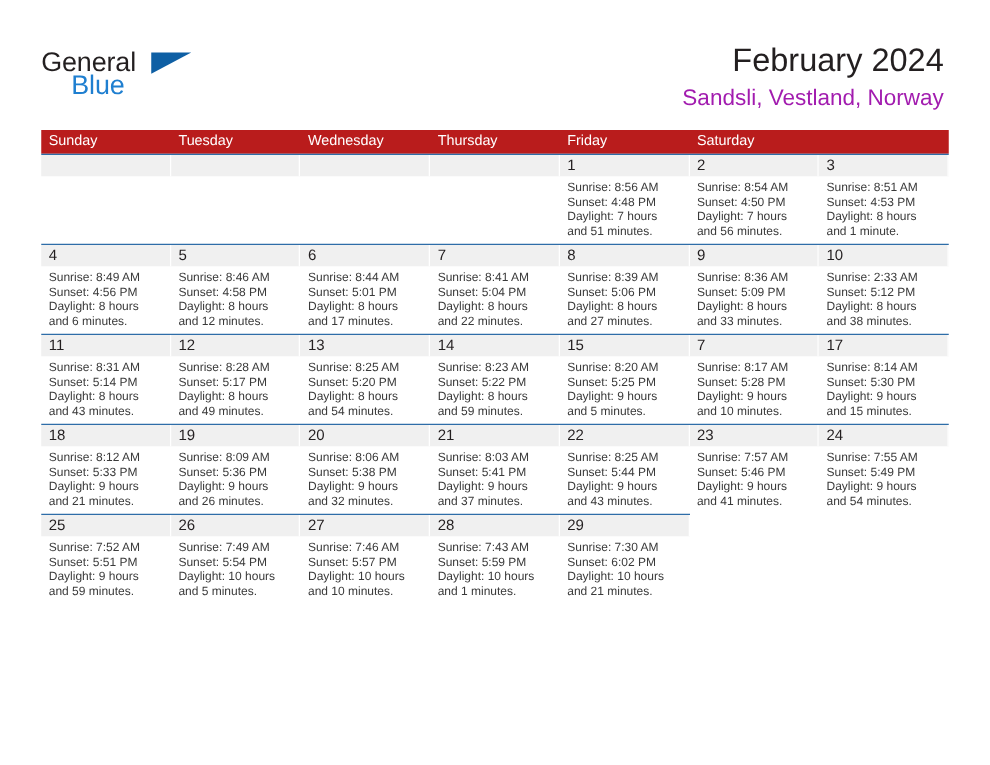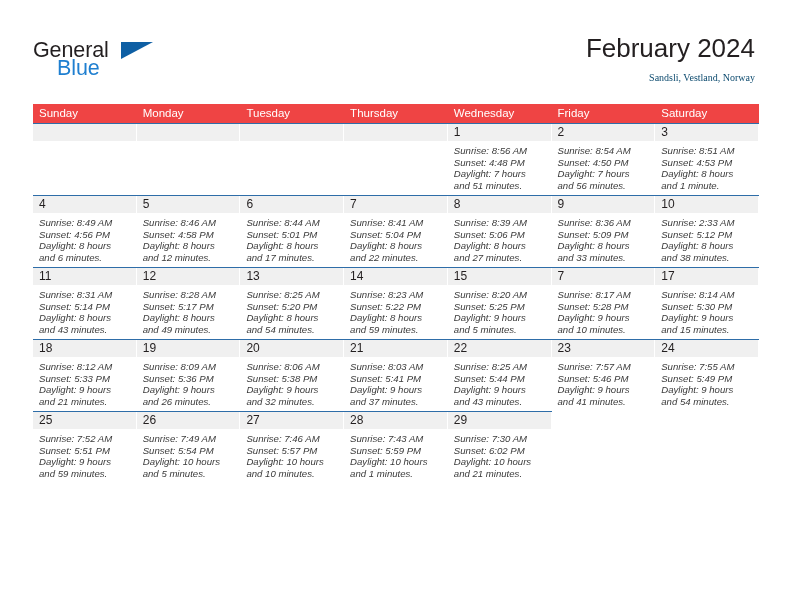--- a/index.html
+++ b/index.html
@@ -73,40 +73,39 @@
     top: 32px;
     text-align: right;
   }
   .cal-title {
     font-size: 26px;
     color: #231f20;
     line-height: 32px;
     white-space: nowrap;
   }
   .cal-subtitle {
-    font-size: 10px;
-    color: #0c4a6e;
+    font-size: 18px;
+    color: #a21caf;
     line-height: 20px;
     margin-top: 4px;
     white-space: nowrap;
-    font-family: Liberation Serif, serif;
   }
 
   
   .calendar {
     position: absolute;
     left: 33px;
     top: 104px;
     width: 726px;
   }
 
   .dow-row {
     display: flex;
     width: 726px;
-    background: #ef4444;
+    background: #b91c1c;
     height: 19px;
   }
   .dow-cell {
     width: 103.714px;
     box-sizing: border-box;
     color: #ffffff;
     font-size: 11.5px;
     line-height: 19px;
     padding-left: 6px;
     white-space: nowrap;
@@ -152,21 +151,20 @@
   }
   .day-cell.blank .daynum-band {
     background: transparent;
     border-right: none;
   }
   .day-info {
     padding: 4px 6px 0 6px;
     font-size: 9.6px;
     line-height: 11.6px;
     color: #3a3a3a;
-    font-style: italic;
   }
   .day-info div {
     white-space: nowrap;
   }
 </style>
 </head>
 <body>
 
 <div class="page">
 
@@ -181,24 +179,23 @@
     <div class="title-block">
       <div class="cal-title">February 2024</div>
       <div class="cal-subtitle">Sandsli, Vestland, Norway</div>
     </div>
 
   </div>
 
   <div class="calendar">
     <div class="dow-row" id="dow-row">
         <div class="dow-cell">Sunday</div>
-        <div class="dow-cell">Monday</div>
         <div class="dow-cell">Tuesday</div>
+        <div class="dow-cell">Wednesday</div>
         <div class="dow-cell">Thursday</div>
-        <div class="dow-cell">Wednesday</div>
         <div class="dow-cell">Friday</div>
         <div class="dow-cell">Saturday</div>
       </div>
     <div id="weeks-container">
         <div class="week">
           <div class="week-rule"></div>
           <div class="week-cells">
             <div class="day-cell empty">
               <div class="daynum-band">
                 <div class="daynum"></div>

